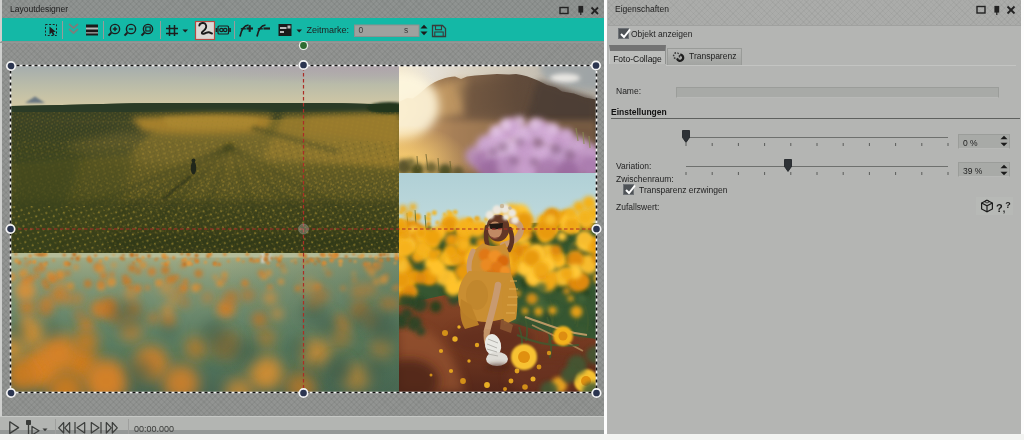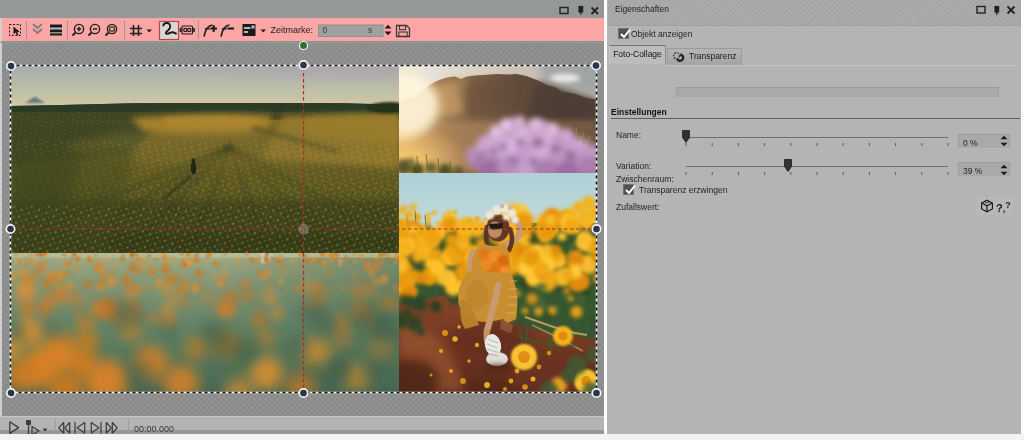--- a/index.html
+++ b/index.html
@@ -7,22 +7,22 @@
 html,body { width:1024px; height:440px; overflow:hidden; font-family:"Liberation Sans", sans-serif; }
 #root { position:relative; width:1024px; height:440px; background:#b4b5b3; }
 
 
 #left { position:absolute; left:0; top:0; width:604px; height:440px; background:#949896; }
 #ltitle { position:absolute; left:0; top:0; width:604px; height:18px;
   background:repeating-linear-gradient(45deg,rgba(20,25,20,0.05) 0 1.5px,rgba(0,0,0,0) 1.5px 4px),
     repeating-linear-gradient(-45deg,rgba(20,25,20,0.05) 0 1.5px,rgba(0,0,0,0) 1.5px 4px),#8f9391;
   border-left:2px solid #cfd0ce; }
 #ltitle .txt { position:absolute; left:8px; top:4px; font-size:8.5px; color:#1c1c1c; }
-#ltoolbar { position:absolute; left:0; top:18px; width:604px; height:24px; background:#fca5a5;
-  border-left:2px solid #cfd0ce; border-bottom:1px solid #8f918f; }
+#ltoolbar { position:absolute; left:0; top:18px; width:604px; height:24px; background:#14b8a6;
+  border-left:2px solid #cfd0ce; border-bottom:1px solid #8f918f;padding-left:36px; }
 #lcanvas { position:absolute; left:0; top:43px; width:604px; height:373px;
   background:repeating-linear-gradient(45deg,rgba(20,25,20,0.05) 0 1.5px,rgba(0,0,0,0) 1.5px 4px),
     repeating-linear-gradient(-45deg,rgba(20,25,20,0.05) 0 1.5px,rgba(0,0,0,0) 1.5px 4px),#929492;
   border-left:2px solid #cfd0ce; }
 #lbottom { position:absolute; left:0; top:416px; width:604px; height:14px; background:#b3b5b2;
   border-top:1px solid #c6c8c5; }
 #pagebottom { position:absolute; left:0; top:434px; width:1024px; height:6px; background:#f3f4f2; z-index:50; }
 
 
 #split { position:absolute; left:604px; top:0; width:3px; height:440px; background:#fdfdfd; }
@@ -35,35 +35,38 @@
   border-bottom:1px solid #a0a19f; }
 #rtitle .txt { position:absolute; left:7px; top:4px; font-size:8.5px; color:#1c1c1c; }
 #rwhite { position:absolute; left:1021px; top:0; width:3px; height:440px; background:#fdfdfd; }
 
 .lbl { font-size:8.5px; color:#1f1f1f; }
 
 
 .cb { display:inline-block; width:11px; height:11px; background:#4e5256; border:1px solid #6e7276; position:relative; }
 .cb svg { position:absolute; left:-1px; top:-2px; }
 .tab-active { position:absolute; left:1px; top:1px; width:57px; height:19px; background:#bcbdbb;
-  border-top:1px solid #737373; border-left:1px solid #c8c9c7; border-right:1px solid #8f918f;
+  border-top:6px solid #737373; border-left:1px solid #c8c9c7; border-right:1px solid #8f918f;
   font-size:8.5px; color:#111; text-align:center; line-height:16px; z-index:2; }
 .tab-inactive { position:absolute; left:667px; top:48px; width:75px; height:17px;
   background:linear-gradient(#b5b6b4,#a2a4a1); border:1px solid #999b98; border-bottom:none;
   font-size:8.5px; color:#222; line-height:15px; padding-left:21px; }
 #tabline { position:absolute; left:666px; top:65px; width:350px; height:1px; background:#c3c4c2; }
 
 
 .field { position:absolute; background:#a8aaa7; border:1px solid #9b9d9a; border-bottom-color:#b8b9b7; }
 
 </style>
 </head>
 <body>
 <div id="root">
   <div id="left">
+    <div id="ltitle">
+        <span class="txt">Layoutdesigner</span>
+      </div>
     <div id="ltoolbar">
       <svg width="604" height="24" viewBox="0 0 604 24">
 
         <g stroke="#1e1e1e" fill="none">
           <rect x="7.5" y="6.5" width="11" height="11" stroke-width="1" stroke-dasharray="2 1.6"></rect>
           <path d="M11.5 8.5 L11.5 16.5 L13.6 14.6 L15 17.6 L16.6 16.8 L15.2 13.9 L17.8 13.7 Z" fill="#1e1e1e" stroke="none"></path>
         </g>
         <line x1="24.5" y1="3" x2="24.5" y2="21" stroke="#999b99" stroke-width="1"></line>
 
         <g stroke="#7c7e7c" stroke-width="1.7" fill="none">
@@ -1225,21 +1228,21 @@
   <div class="tab-active" style="left:609px;top:45px;position:absolute;">Foto-Collage</div>
   <div class="tab-inactive" style="position:absolute;">
     <svg style="position:absolute;left:4px;top:2px;" width="13" height="13" viewBox="0 0 13 13">
       <circle cx="4.6" cy="4.8" r="3" fill="none" stroke="#3a3a3a" stroke-width="1.5" stroke-dasharray="1.6 1.3"></circle>
       <path d="M8.2 3.6 a3.1 3.1 0 0 1 1.2 5.9 a3.1 3.1 0 0 1 -4.3 -1.6" fill="none" stroke="#1e1e1e" stroke-width="2.2"></path>
     </svg>
     Transparenz
   </div>
   <div id="tabline"></div>
 
-  <div class="lbl" style="position:absolute;left:616px;top:86px;margin-top:44px;">Name:</div>
+  <div class="lbl" style="position:absolute;left:616px;top:86px;">Name:</div>
   <div class="field" style="left:676px;top:87px;width:323px;height:11px;"></div>
 
   <div style="position:absolute;left:611px;top:107px;font-size:8.5px;font-weight:bold;color:#111;">Einstellungen</div>
   <div style="position:absolute;left:611px;top:118px;width:409px;height:1px;background:#5e605e;"></div>
 
   <div class="lbl" style="position:absolute;left:616px;top:136px;margin-top:38px;">Zwischenraum:</div>
   <svg style="position:absolute;left:680px;top:128px;" width="275" height="22" viewBox="0 0 275 22">
     <line x1="6" y1="9.5" x2="268" y2="9.5" stroke="#6e706e" stroke-width="1.2"></line>
     <g stroke="#5a5c5a" stroke-width="1">
       <line x1="6" y1="15" x2="6" y2="18"></line>

